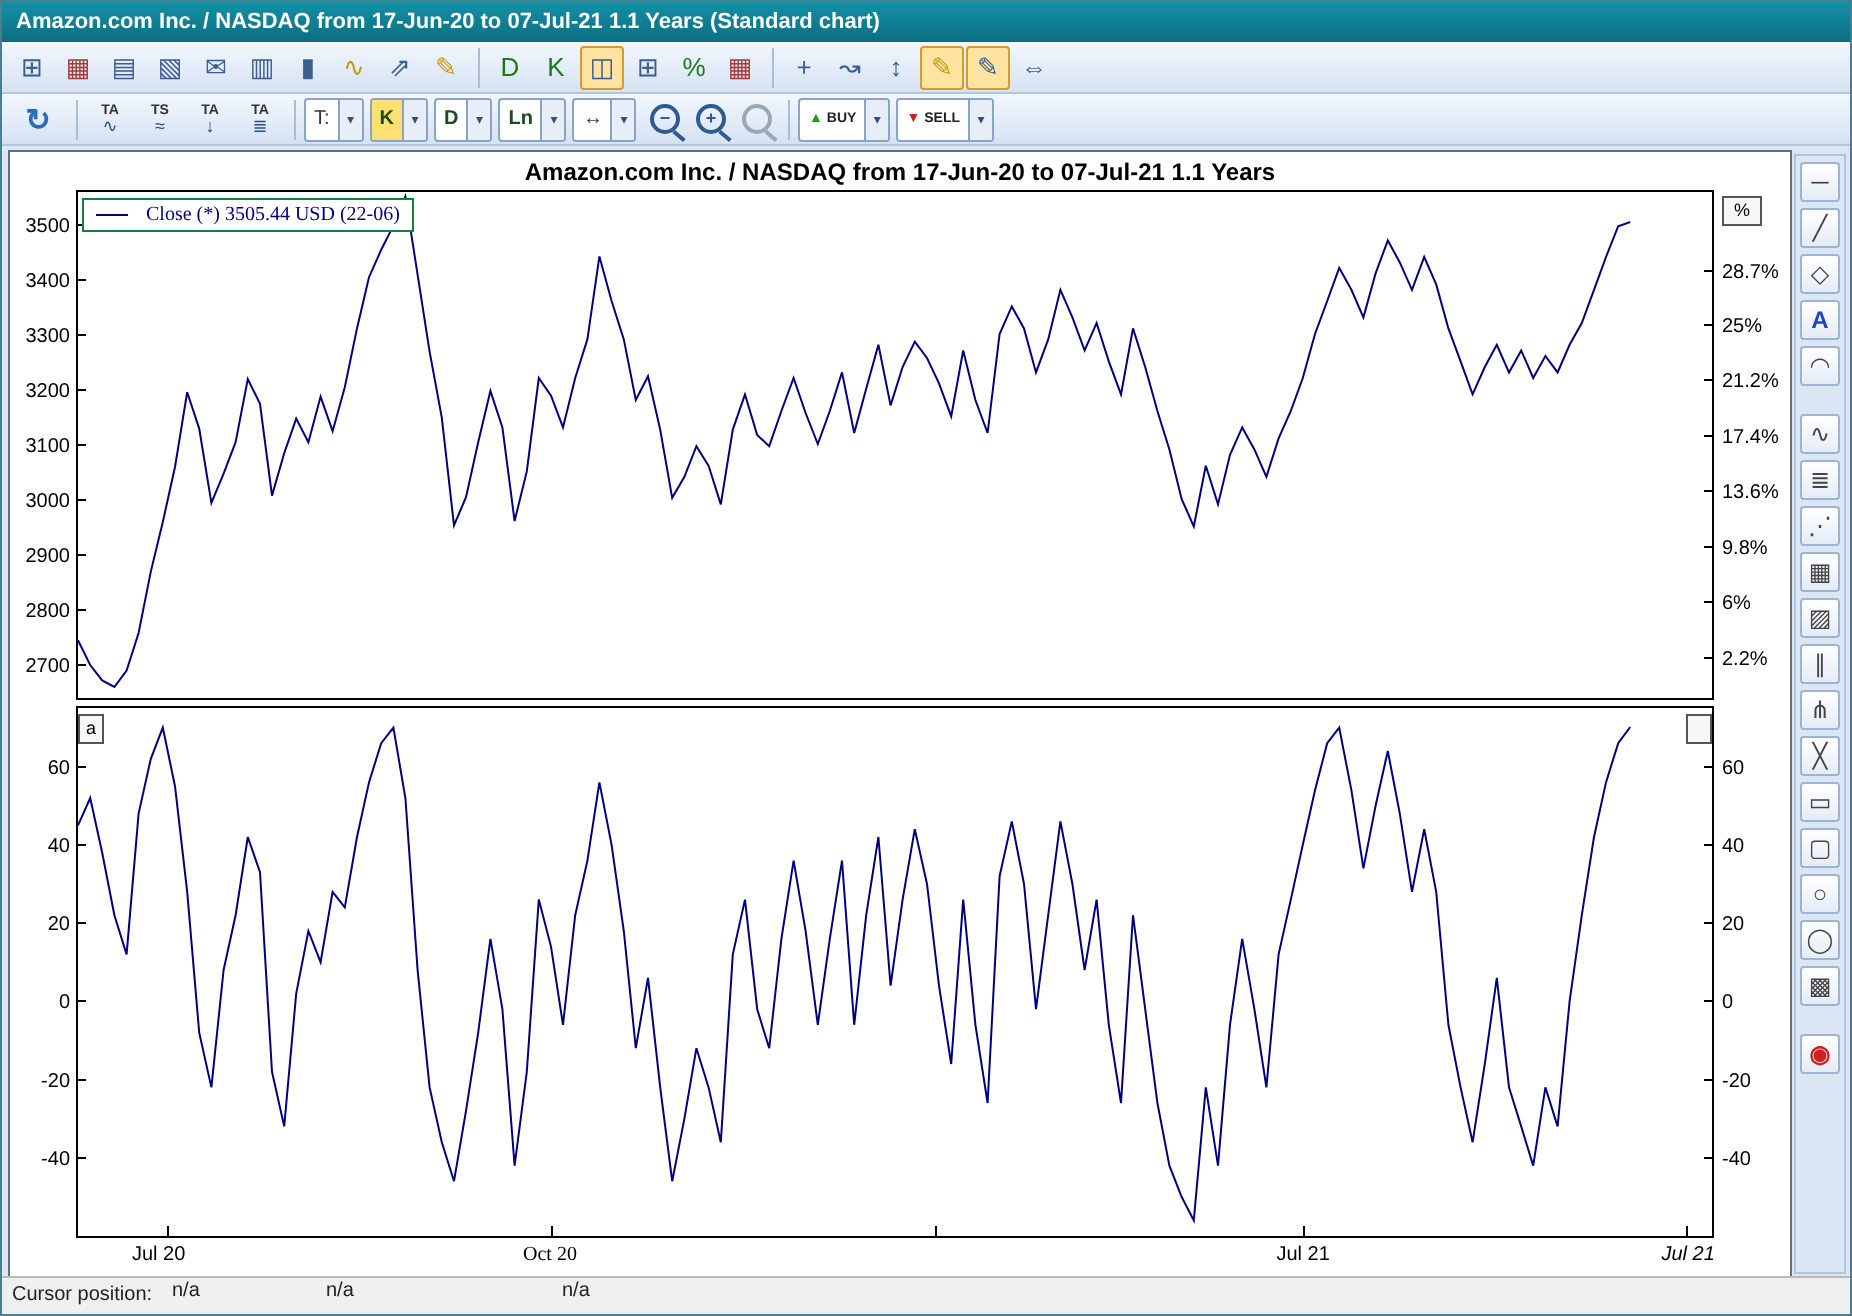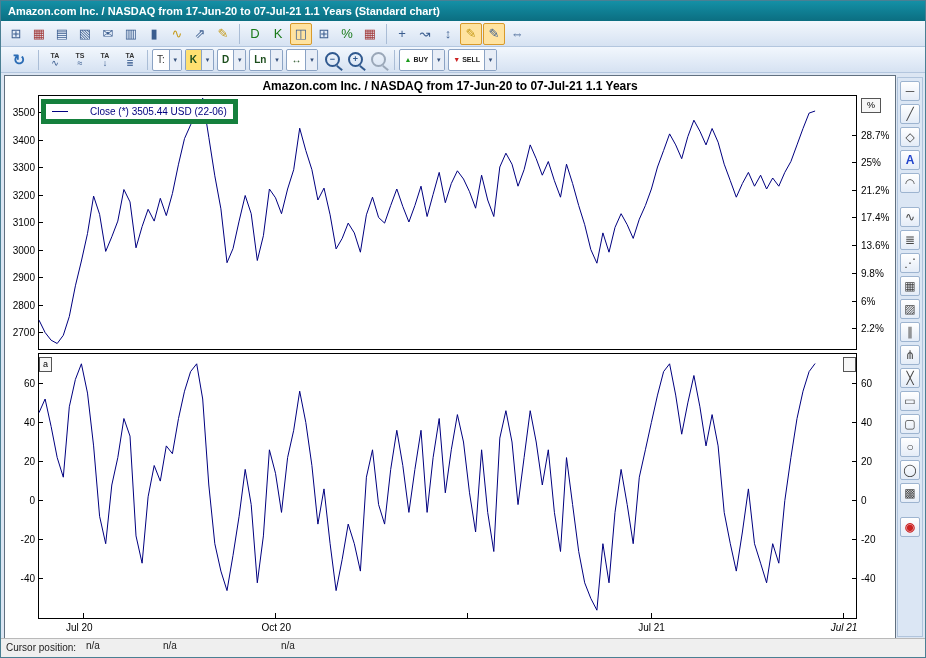--- a/index.html
+++ b/index.html
@@ -68,22 +68,22 @@
   #chart-panel{
     position:absolute;left:3px;top:74px;width:890px;height:564px;
     background:#fff;border:1px solid #61707f;box-sizing:content-box;
   }
   #chart-title{height:19px;text-align:center;font-weight:bold;font-size:12px;padding-top:3px;box-sizing:border-box}
   .chart-mount{position:absolute;left:0;width:890px}
   #price-chart{top:19px;height:255px}
   #cmo-chart{top:277px;height:266px}
   .svg-holder{position:absolute;left:0;top:0;right:0;bottom:0}
   .legend{
-    position:absolute;display:flex;align-items:center;gap:22px;height:15px;padding:0 6px;
-    background:#fff;border:5px solid #15803d;font-size:10px;color:#00007f;white-space:nowrap;z-index:3;
+    position:absolute;display:flex;align-items:center;gap:9px;height:15px;padding:0 6px;
+    background:#fff;border:1px solid #15803d;font-size:10px;color:#00007f;white-space:nowrap;z-index:3;font-family:Liberation Serif, serif;
   }
   .legend-swatch{width:16px;height:0;border-top:1px solid #00007f}
   .axis-badge{
     position:absolute;min-width:14px;height:13px;padding:0 2px;background:#f7f7f7;border:1px solid #555;
     font-size:9px;line-height:13px;text-align:center;z-index:3;
   }
   .mini-badge{
     position:absolute;width:11px;height:13px;background:#f7f7f7;border:1px solid #555;
     font-size:9px;line-height:13px;text-align:center;z-index:3;
   }
@@ -299,21 +299,21 @@
           <line x1="838.7" y1="260" x2="838.7" y2="265" stroke="#000" shape-rendering="crispEdges"></line>
           <polyline points="34.0,59.7 40.1,46.0 46.1,73.4 52.2,104.6 58.3,124.2 64.3,53.8 70.4,26.4 76.4,10.8 82.5,40.1 88.6,92.9 94.6,163.3 100.7,190.7 106.8,132.0 112.8,104.6 118.9,65.5 125.0,83.1 131.0,182.9 137.1,210.2 143.1,143.8 149.2,112.5 155.3,128.1 161.3,92.9 167.4,100.7 173.5,65.5 179.5,38.2 185.6,18.6 191.7,10.8 197.7,46.0 203.8,132.0 209.8,190.7 215.9,218.1 222.0,237.6 228.0,202.4 234.1,163.3 240.2,116.4 246.2,151.6 252.3,229.8 258.4,182.9 264.4,96.8 270.5,120.3 276.5,159.4 282.6,104.6 288.7,77.3 294.7,38.2 300.8,69.4 306.9,112.5 312.9,171.1 319.0,135.9 325.1,190.7 331.1,237.6 337.2,206.3 343.2,171.1 349.3,190.7 355.4,218.1 361.4,124.2 367.5,96.8 373.6,151.6 379.6,171.1 385.7,116.4 391.8,77.3 397.8,112.5 403.9,159.4 409.9,116.4 416.0,77.3 422.1,159.4 428.1,104.6 434.2,65.5 440.3,139.8 446.3,96.8 452.4,61.6 458.5,89.0 464.5,139.8 470.6,179.0 476.6,96.8 482.7,159.4 488.8,198.5 494.8,85.1 500.9,57.7 507.0,89.0 513.0,151.6 519.1,104.6 525.2,57.7 531.2,89.0 537.3,132.0 543.3,96.8 549.4,159.4 555.5,198.5 561.5,104.6 567.6,151.6 573.7,198.5 579.7,229.8 585.8,245.4 591.9,257.2 597.9,190.7 604.0,229.8 610.0,159.4 616.1,116.4 622.2,151.6 628.2,190.7 634.3,124.2 640.4,96.8 646.4,69.4 652.5,42.1 658.6,18.6 664.6,10.8 670.7,42.1 676.7,81.2 682.8,49.9 688.9,22.5 694.9,53.8 701.0,92.9 707.1,61.6 713.1,92.9 719.2,159.4 725.3,190.7 731.3,218.1 737.4,179.0 743.4,135.9 749.5,190.7 755.6,210.2 761.6,229.8 767.7,190.7 773.8,210.2 779.8,147.7 785.9,104.6 792.0,65.5 798.0,38.2 804.1,18.6 810.1,10.5" fill="none" stroke="#00007f" stroke-width="1"></polyline>
         </svg>
       </div>
     <div class="mini-badge" style="left:34px;top:4px">a</div>
     <div class="mini-badge" style="right:39px;top:4px"></div>
   </div>
 
   <div id="xaxis-row">
       <span class="xlab" style="left: 61px;">Jul 20</span>
-      <span class="xlab" style="left: 256.51px;">Oct 20</span>
+      <span class="xlab" style="left: 256.51px; font-family: Liberation Serif, serif;">Oct 20</span>
       <span class="xlab" style="left: 451px; margin-top: 48px;">Jan 21</span>
       <span class="xlab" style="left: 633.25px;">Jul 21</span>
       <span class="xlab" style="left: 825.715px; font-style: italic;">Jul 21</span>
     </div>
 </div>
 
 <div id="palette">
     <button class="pal-btn">─</button>
     <button class="pal-btn">╱</button>
     <button class="pal-btn">◇</button>

